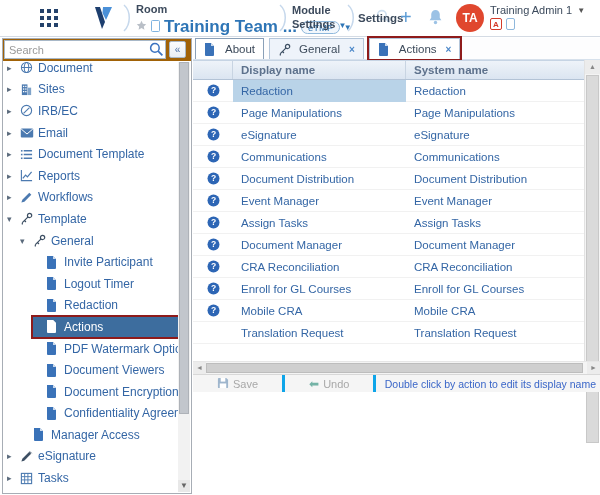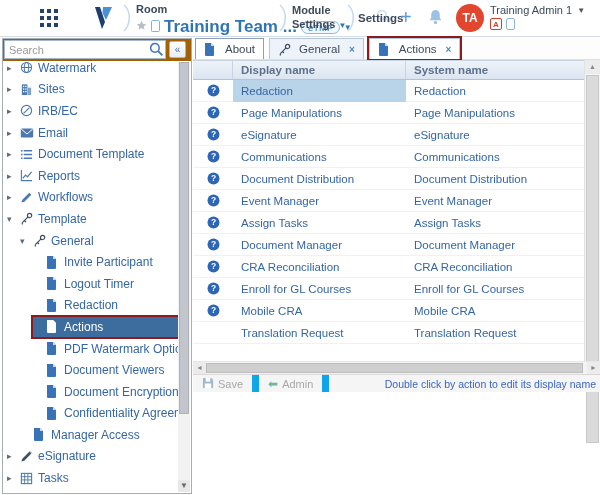--- a/index.html
+++ b/index.html
@@ -73,21 +73,21 @@
   .c-sys { flex:1; padding-left:8px; }
   #vscroll { position:absolute; right:0; top:22px; width:16px; bottom:31px; background:#f4f4f4; border-left:1px solid #e2e2e2; }
   #vs-up { position:absolute; top:0; left:0; right:0; height:14px; background:#ececec; color:#888; font-size:7px; text-align:center; line-height:14px; }
   #vs-thumb { position:absolute; top:15px; left:1px; right:1px; height:368px; background:#dadada; border:1px solid #c8c8c8; }
   #hscroll { position:absolute; left:0; right:0; bottom:18px; height:13px; background:#f4f4f4; border-top:1px solid #e6e6e6; }
   .hs-btn { position:absolute; top:0; width:13px; height:12px; background:#ececec; color:#888; font-size:7px; text-align:center; line-height:12px; }
   #hs-left { left:0; } #hs-right { right:0; }
   #hs-thumb { position:absolute; left:13px; right:17px; top:1px; height:10px; background:#cfcfcf; border:1px solid #bdbdbd; }
   
   #footer { position:absolute; left:0; right:0; bottom:0; height:18px; background:#f5f5f5; border-top:1px solid #d8d8d8; display:flex; align-items:center; font-size:11px; color:#a8a8a8; }
-  .fbtn { display:flex; align-items:center; gap:4px; padding:0 9px; height:100%; border-right:7px solid #0ea5e9; }
+  .fbtn { display:flex; align-items:center; gap:4px; padding:0 24px; height:100%; border-right:3px solid #0ea5e9; }
   #undo-arrow { color:#74b3a6; font-size:12px; line-height:10px; }
   #hint { margin-left:auto; color:#3a66c8; font-size:10.5px; padding-right:4px; white-space:nowrap; }
 </style>
 </head>
 <body>
 
 <div id="app">
 
   <div id="hdr">
     <span id="grid-icn" class="h-abs">
@@ -184,21 +184,21 @@
             <span class="tree-arrow">▸</span>
             <span class="icn" style="color: rgb(58, 114, 184);">
               <svg width="13" height="13" viewBox="0 0 14 14">
                 <g fill="none" stroke="#4c7ab0" stroke-width="1.1">
                   <circle cx="7" cy="7" r="5.5"></circle>
                   <ellipse cx="7" cy="7" rx="2.4" ry="5.5"></ellipse>
                   <path d="M1.5 7h11"></path>
                 </g>
               </svg>
             </span>
-            <span class="tree-label">Watermark</span>
+            <span class="tree-label">Document</span>
           </div>
         </div>
         <div class="tree-item" style="padding-left: 4px;">
           <div class="tree-body">
             <span class="tree-arrow">▸</span>
             <span class="icn" style="color: rgb(58, 114, 184);">
               <svg width="13" height="13" viewBox="0 0 14 14">
                 <rect x="2" y="1.5" width="6" height="11.5" fill="#4c7ab0"></rect>
                 <rect x="8.5" y="5" width="3.5" height="8" fill="#7fa3c9"></rect>
                 <g fill="#fff">
@@ -617,19 +617,19 @@
       <div class="fbtn">
         <span><svg width="12" height="12" viewBox="0 0 13 13">
               <path d="M1 2a1 1 0 0 1 1-1h8l2 2v8a1 1 0 0 1-1 1H2a1 1 0 0 1-1-1z" fill="#9fb6cd"></path>
               <rect x="3" y="7" width="7" height="5" fill="#fff"></rect>
               <rect x="4" y="1" width="5" height="4" fill="#fff"></rect>
             </svg></span>
         <span>Save</span>
       </div>
       <div class="fbtn">
         <span id="undo-arrow">⬅</span>
-        <span>Admin</span>
+        <span>Undo</span>
       </div>
       <span id="hint">Double click by action to edit its display name</span>
     </div>
   </div>
 
 </div>
 
 </body></html>

